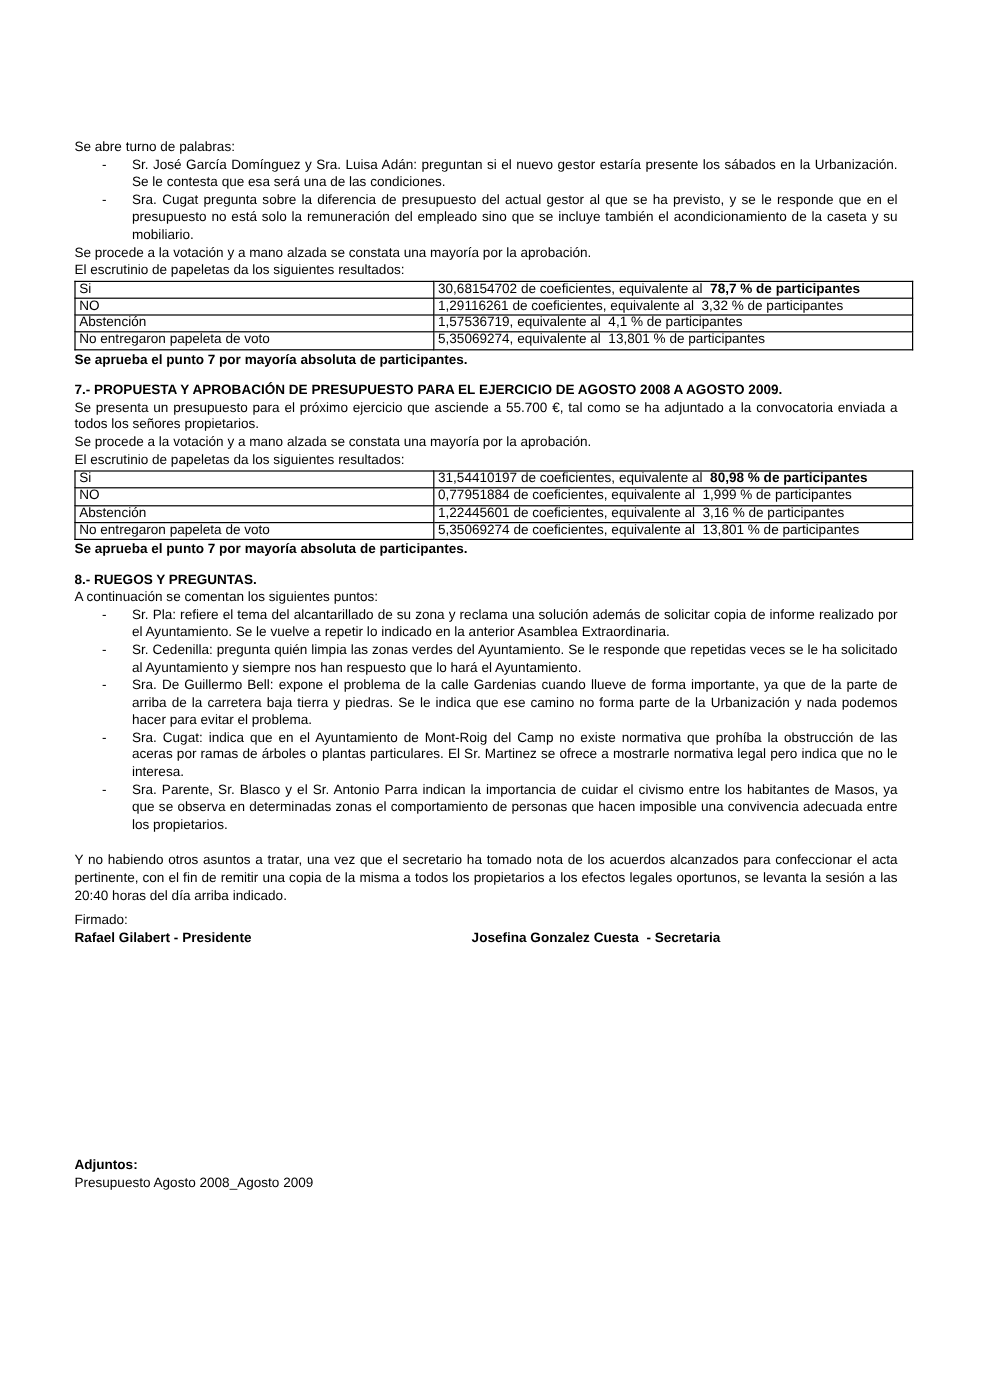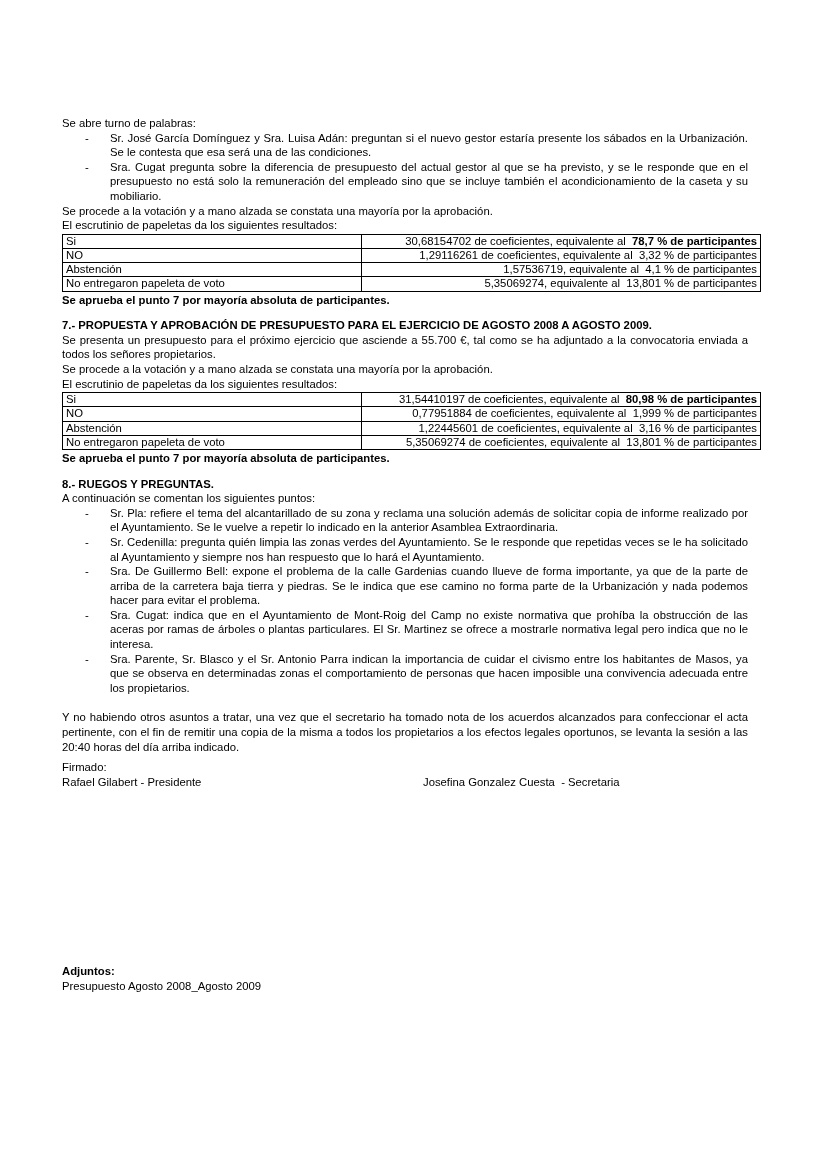--- a/index.html
+++ b/index.html
@@ -31,29 +31,29 @@
   table.votes td{
     border:1px solid #000000;
     padding:0 3px;
     font-size:11.3px;
     line-height:13.2px;
     height:13.2px;
     overflow:hidden;
     white-space:pre-wrap;
   }
   td.c1{width:292px;}
-  td.c2{width:392px;text-align:right;}
+  td.c2{width:392px;text-align:left;}
   .approval{font-weight:bold;margin-top:1px;}
   .sp11{height:11px;}
   .sp15{height:15px;}
   .sp6{height:6px;}
   .sp160{height:160px;}
-  .sig-row{display:flex;}
+  .sig-row{display:flex;font-weight:bold;}
   .sig-row .sig1{flex:0 0 331px;white-space:pre-wrap;}
-  .sig-row .sig2{white-space:pre-wrap;margin-left:30px;}
+  .sig-row .sig2{white-space:pre-wrap;}
 </style>
 </head>
 <body>
 
 <div class="page">
 
   <div class="line">Se abre turno de palabras:</div>
   <div class="bullet">
     <span class="dash">-</span>
     <div class="btext">Sr. José García Domínguez y Sra. Luisa Adán: preguntan si el nuevo gestor estaría presente los sábados en la Urbanización. Se le contesta que esa será una de las condiciones.</div>

